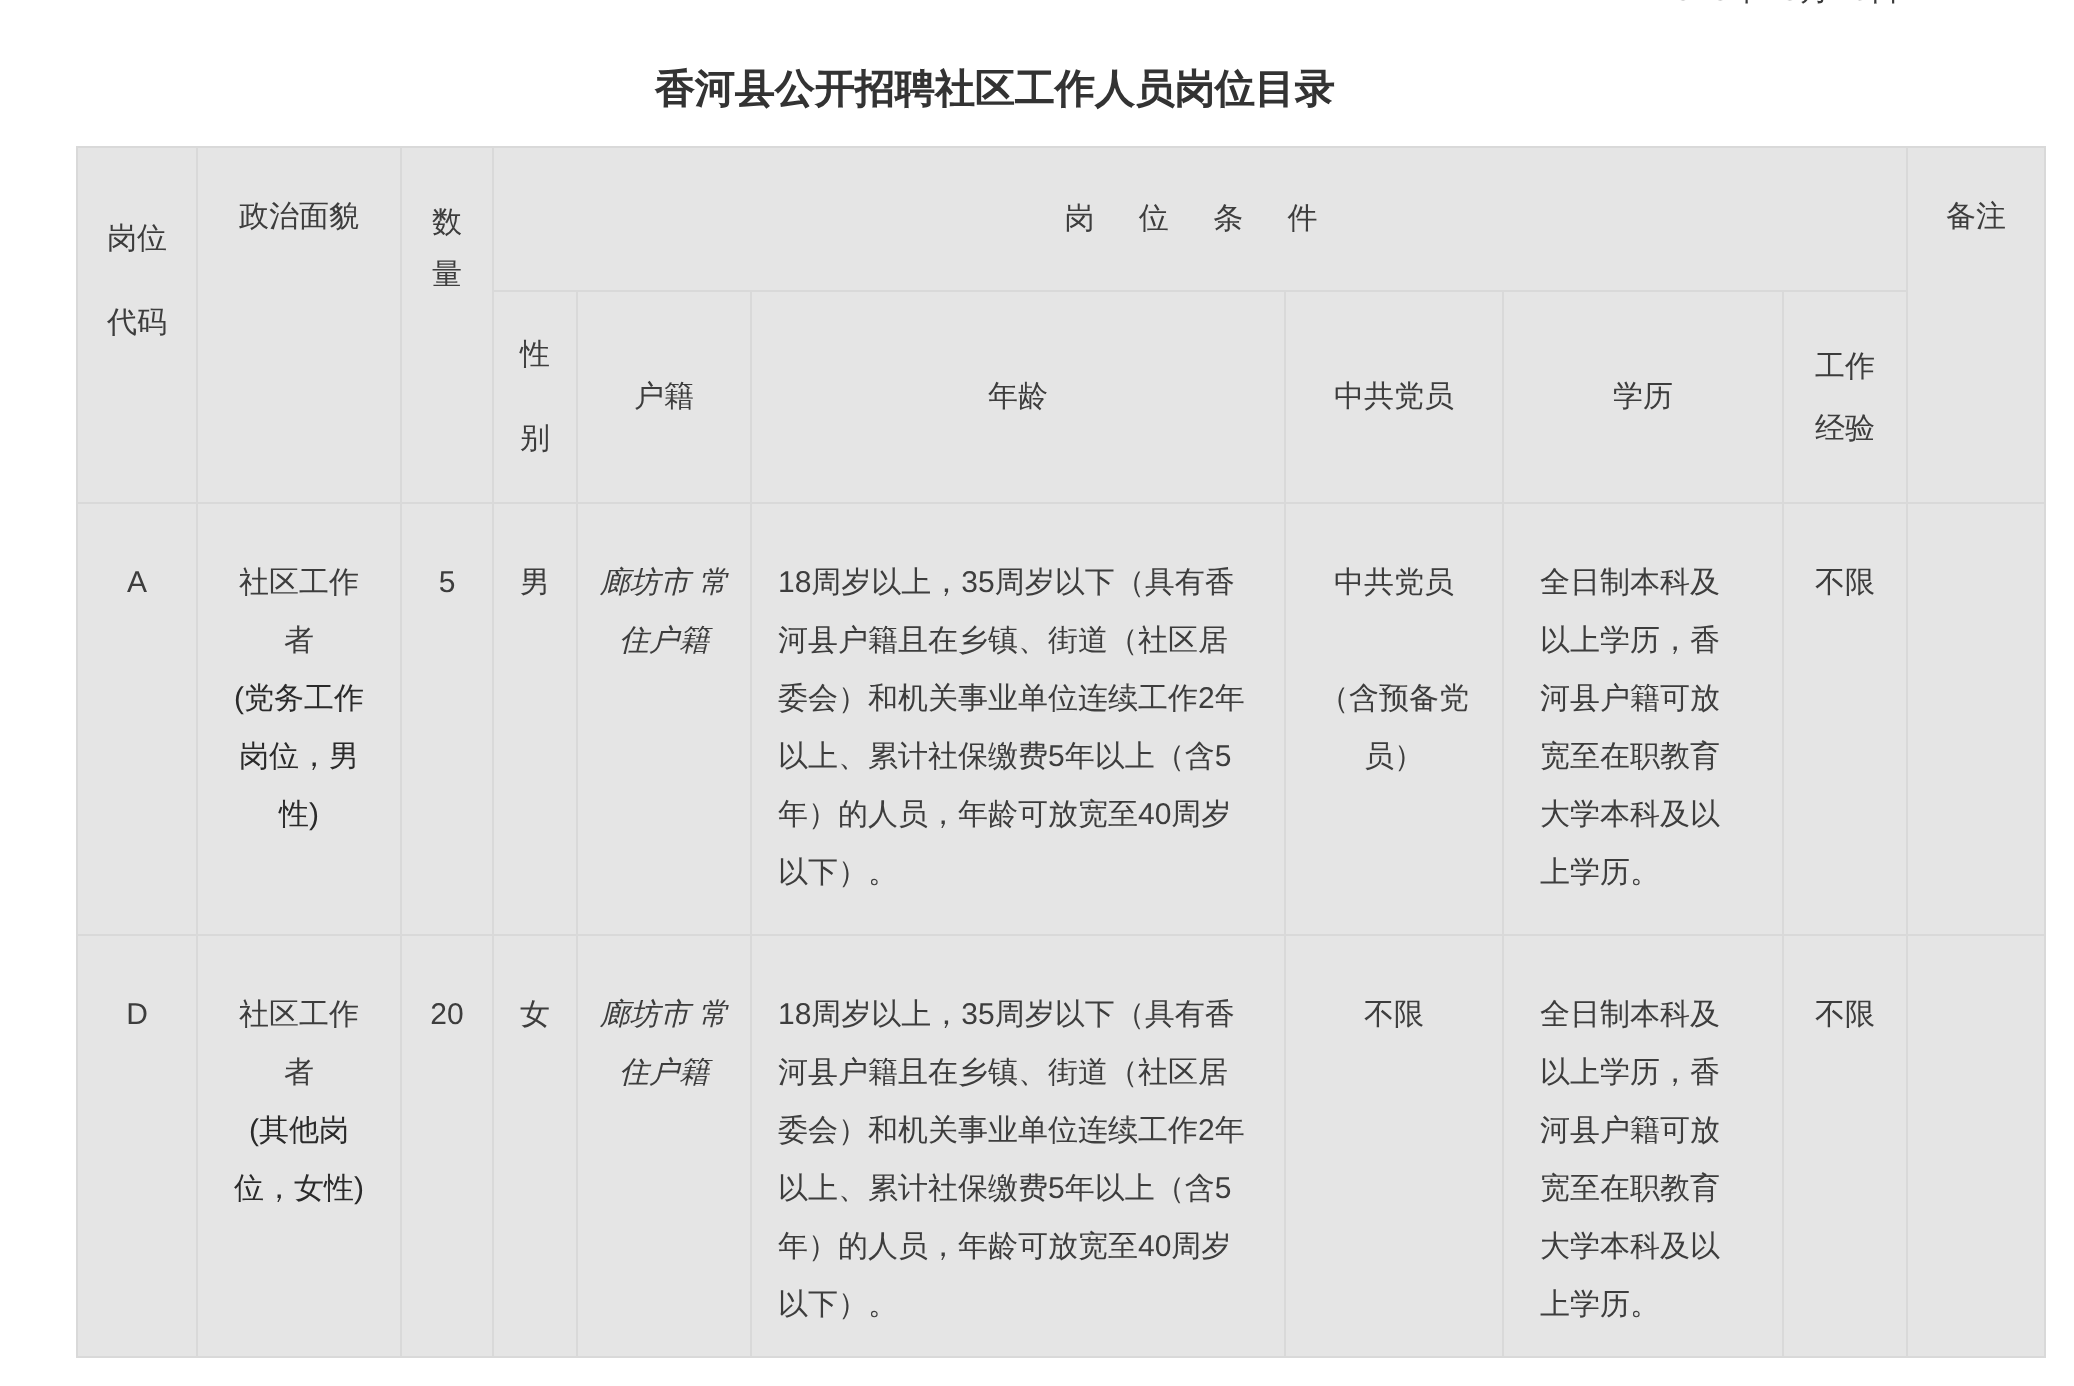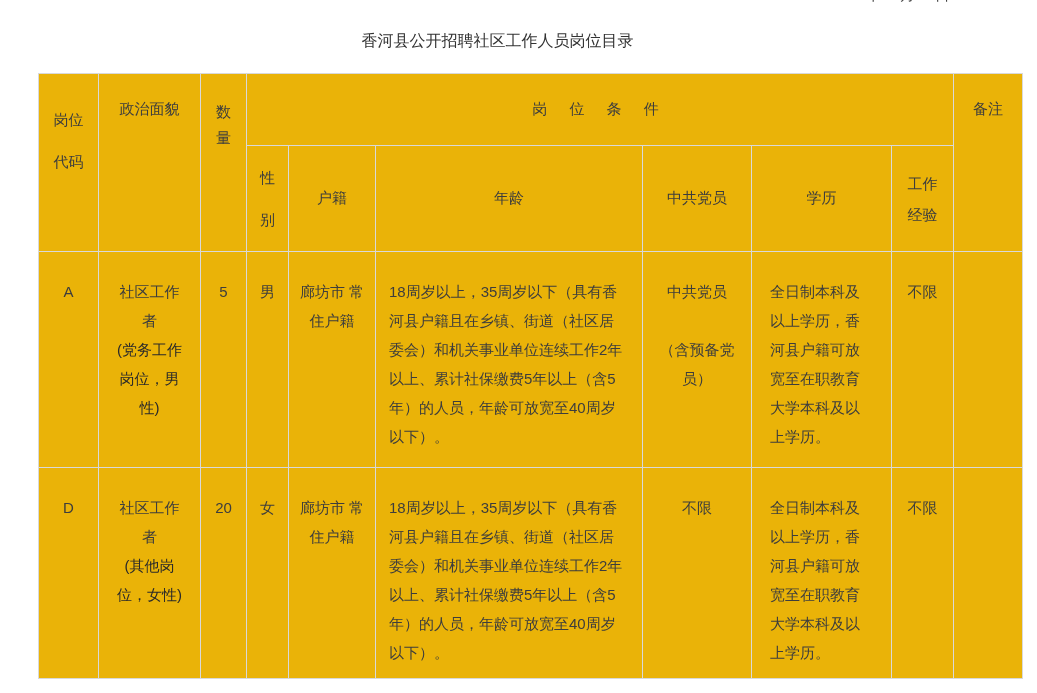--- a/index.html
+++ b/index.html
@@ -21,30 +21,30 @@
     font-size: 15px;
     color: #3a3a3a;
     letter-spacing: 1px;
     white-space: nowrap;
   }
   .doc-title {
     position: absolute;
     top: 31px; left: 0;
     width: 995px;
     text-align: center;
-    font-size: 16px;
-    font-weight: normal;
+    font-size: 20px;
+    font-weight: bold;
     color: #333333;
   }
   table.jobs {
     position: absolute;
     top: 73px; left: 38px;
     border-collapse: collapse;
     table-layout: fixed;
-    background: #eab308;
+    background: #e5e5e5;
   }
   table.jobs th, table.jobs td {
     border: 1px solid #d9d9d9;
     font-weight: normal;
     font-size: 15px;
     color: #3d3d3d;
     overflow: hidden;
   }
   
   .h-span {
@@ -88,21 +88,21 @@
     padding-left: 13px; padding-right: 14px;
   }
   td.c-edu {
     text-align: left;
     padding-left: 18px; padding-right: 18px;
   }
   td.c-pol {
     white-space: pre-line;
     padding-left: 16px; padding-right: 16px; text-align: center;
   }
-  td.c-house { padding-left: 8px; padding-right: 8px; }
+  td.c-house { padding-left: 8px; padding-right: 8px; font-style: italic; }
 </style>
 </head>
 <body>
 
 <div class="viewport">
 
   <div class="date-cut">2020年10月16日</div>
 
   <div class="doc-title">香河县公开招聘社区工作人员岗位目录</div>
 

